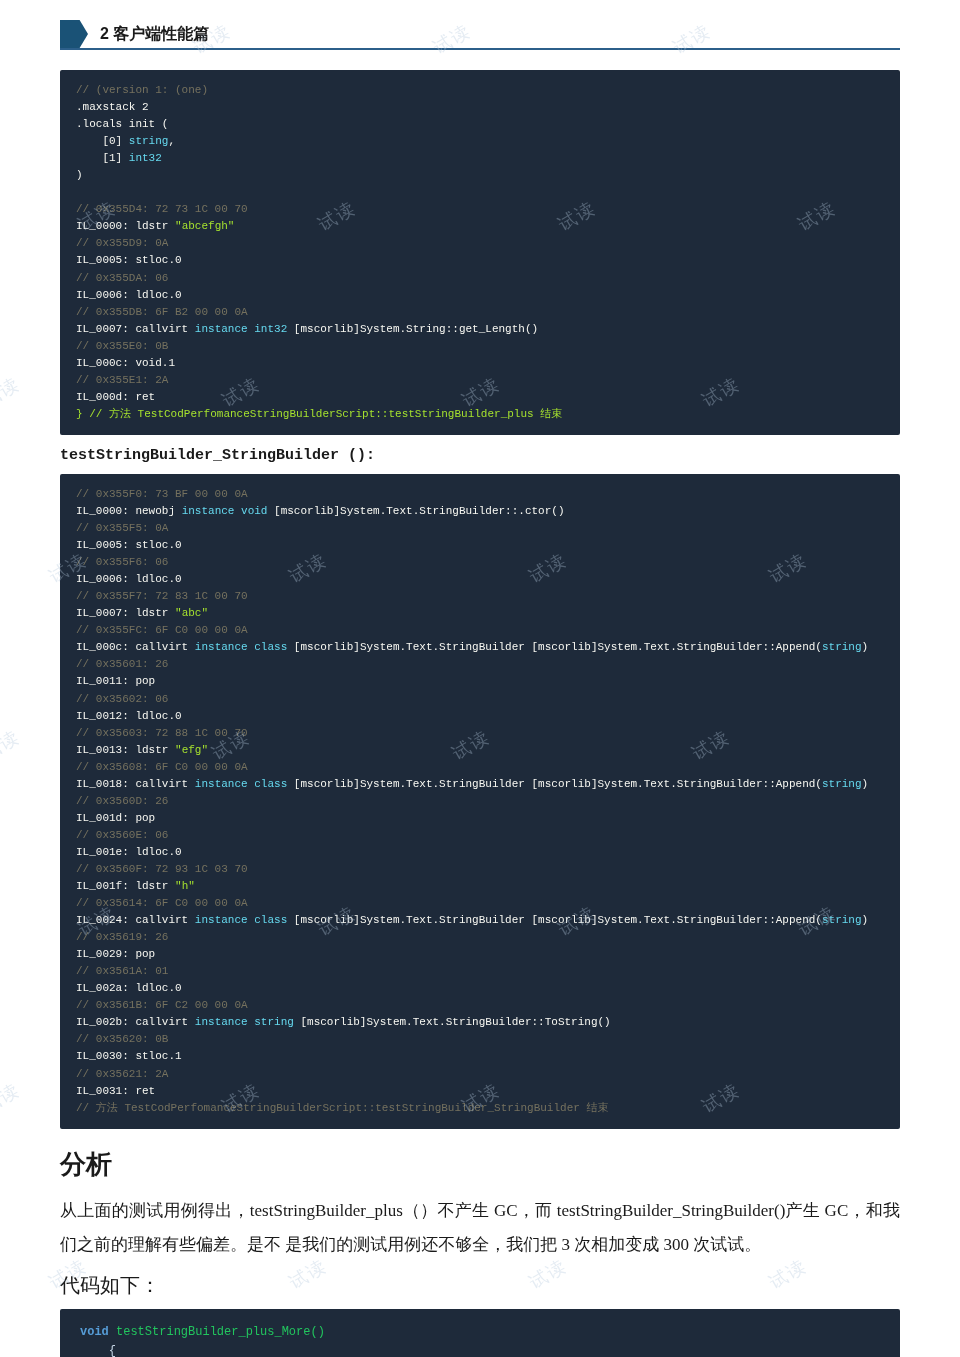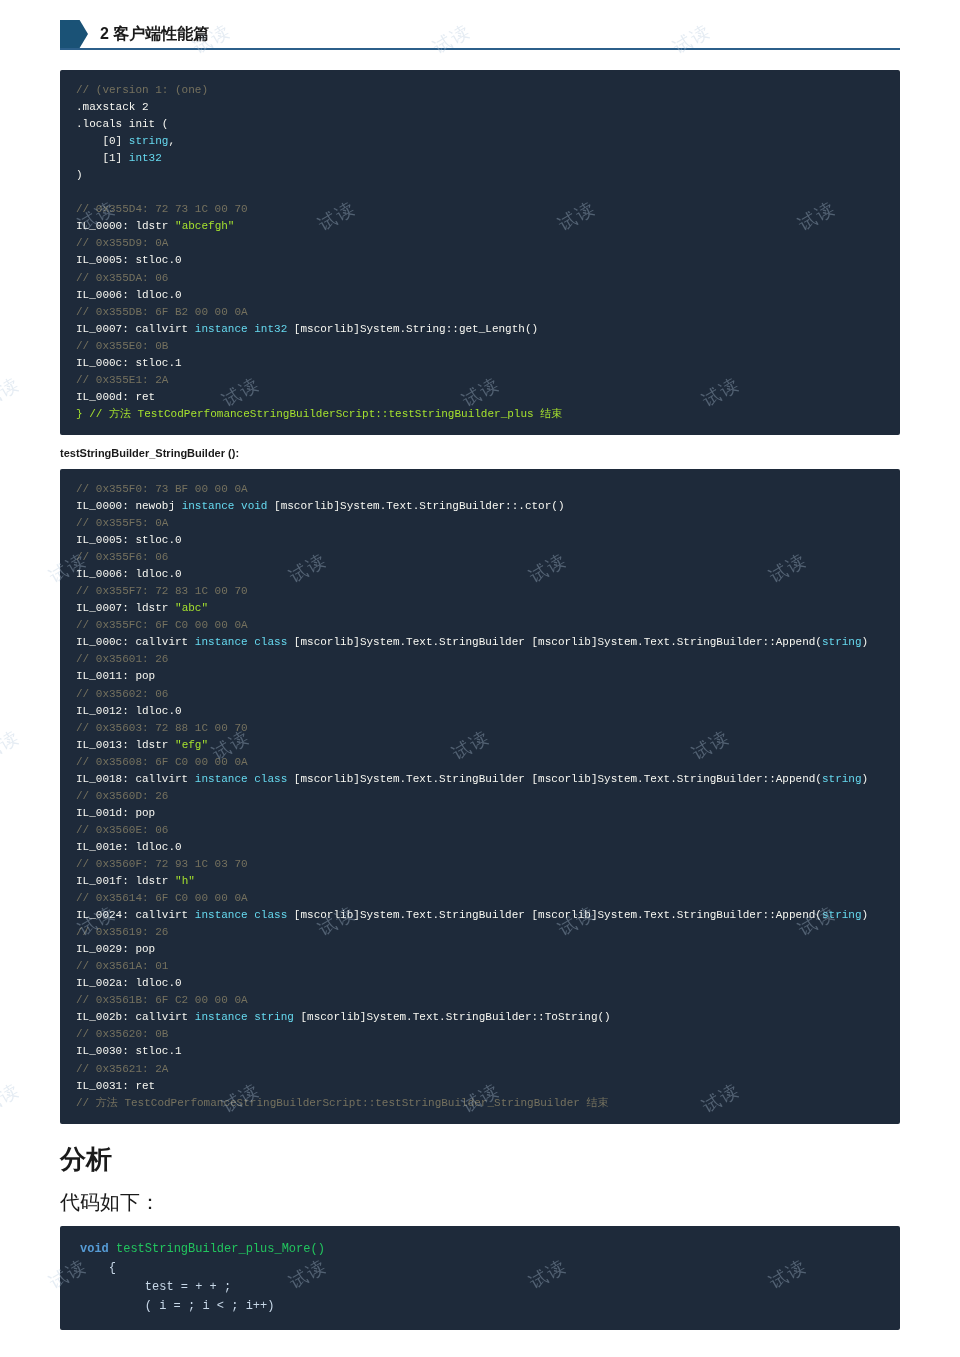--- a/index.html
+++ b/index.html
@@ -71,24 +71,24 @@
       overflow-x: auto;
     }
 
     .code-block .kw { color: #66d9ef; }
     .code-block .str { color: #a6e22e; }
     .code-block .cm { color: #75715e; margin-top: 36px; }
     .code-block .green { color: #a6e22e; }
     .code-block .white { color: #f8f8f2; }
 
     .method-header {
-      font-size: 11px;
+      font-size: 15px;
       font-weight: bold;
       color: #1a1a1a;
-      font-family: Liberation Sans, sans-serif;
+      font-family: Liberation Mono, monospace;
       margin: 12px 0 6px 0;
     }
 
     .section-title {
       font-size: 26px;
       font-weight: bold;
       color: #1a1a1a;
       font-family: 'SimHei', 'Microsoft YaHei', sans-serif;
       margin: 18px 0 12px 0;
     }
@@ -177,21 +177,21 @@
 
 <span class="cm">// 0x355D4: 72 73 1C 00 70</span>
 <span class="white">IL_0000: ldstr <span class="str">"abcefgh"</span></span>
 <span class="cm">// 0x355D9: 0A</span>
 <span class="white">IL_0005: stloc.0</span>
 <span class="cm">// 0x355DA: 06</span>
 <span class="white">IL_0006: ldloc.0</span>
 <span class="cm">// 0x355DB: 6F B2 00 00 0A</span>
 <span class="white">IL_0007: callvirt <span class="kw">instance</span> <span class="kw">int32</span> [mscorlib]System.String::get_Length()</span>
 <span class="cm">// 0x355E0: 0B</span>
-<span class="white">IL_000c: stloc.1</span>
+<span class="white">IL_000c: void.1</span>
 <span class="cm">// 0x355E1: 2A</span>
 <span class="white">IL_000d: ret</span>
 <span class="green">} // 方法 TestCodPerfomanceStringBuilderScript::testStringBuilder_plus 结束</span></div>
 
   <div class="method-header">testStringBuilder_StringBuilder ():</div>
 
   <div class="code-block"><span class="cm">// 0x355F0: 73 BF 00 00 0A</span>
 <span class="white">IL_0000: newobj <span class="kw">instance</span> <span class="kw">void</span> [mscorlib]System.Text.StringBuilder::.ctor()</span>
 <span class="cm">// 0x355F5: 0A</span>
 <span class="white">IL_0005: stloc.0</span>
@@ -224,20 +224,25 @@
 <span class="cm">// 0x3561B: 6F C2 00 00 0A</span>
 <span class="white">IL_002b: callvirt <span class="kw">instance</span> <span class="kw">string</span> [mscorlib]System.Text.StringBuilder::ToString()</span>
 <span class="cm">// 0x35620: 0B</span>
 <span class="white">IL_0030: stloc.1</span>
 <span class="cm">// 0x35621: 2A</span>
 <span class="white">IL_0031: ret</span>
 <span class="cm">// 方法 TestCodPerfomanceStringBuilderScript::testStringBuilder_StringBuilder 结束</span></div>
 
   <div class="section-title">分析</div>
 
+  <div class="body-text">
+    从上面的测试用例得出，testStringBuilder_plus（）不产生 GC，而
+testStringBuilder_StringBuilder()产生 GC，和我们之前的理解有些偏差。是不
+是我们的测试用例还不够全，我们把 3 次相加变成 300 次试试。
+  </div>
 
   <div class="label-text">代码如下：</div>
 
   <div class="code-block-small">
     <span class="kw">void</span> <span class="fn-name">testStringBuilder_plus_More()</span><br>
     &nbsp;&nbsp;&nbsp;&nbsp;{<br>
     &nbsp;&nbsp;&nbsp;&nbsp;&nbsp;&nbsp;&nbsp;&nbsp; test =  +  + ;<br>
     &nbsp;&nbsp;&nbsp;&nbsp;&nbsp;&nbsp;&nbsp;&nbsp; ( i = ; i &lt; ; i++)
   </div>
 

